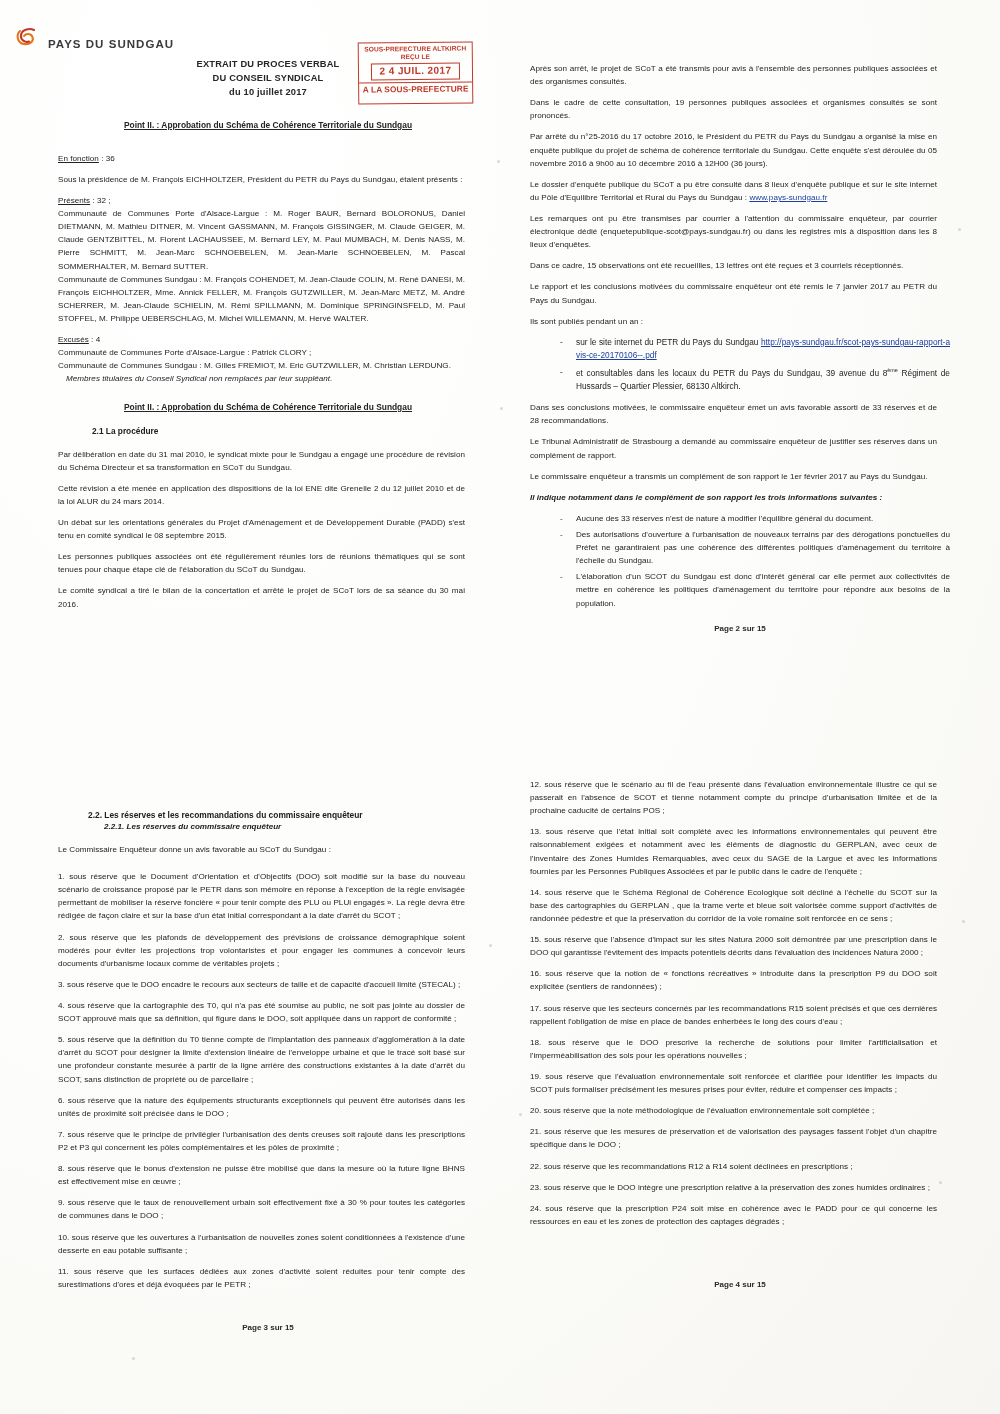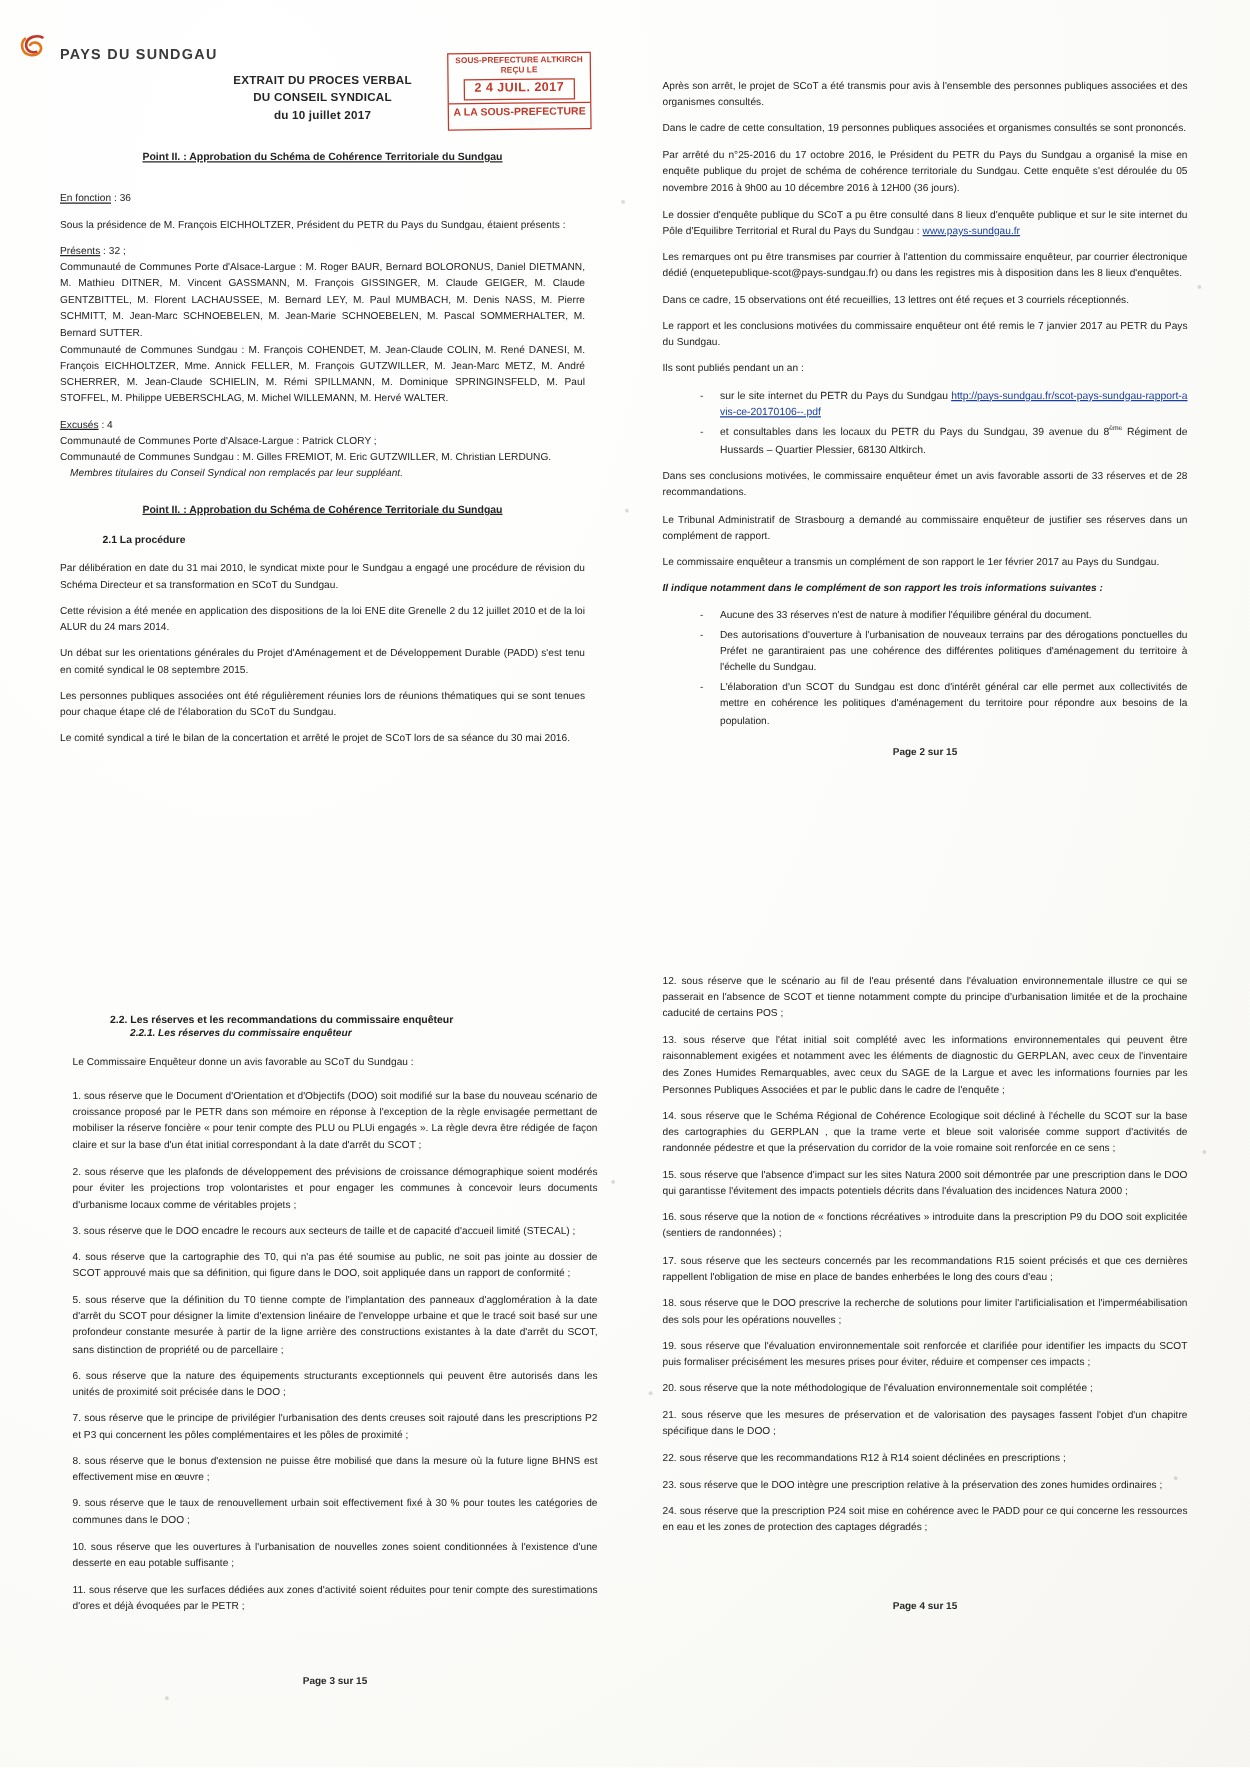--- a/index.html
+++ b/index.html
@@ -16,31 +16,31 @@
     position:absolute;inset:0;
     background:
       radial-gradient(ellipse at 20% 10%, #ffffff 0%, #fcfcfa 55%, #f6f5f1 100%);
     z-index:0;
   }
   .scan-speck{position:absolute;background:#b9b5ad;border-radius:50%;opacity:.5;z-index:5;pointer-events:none;}
 
   .sheet{position:absolute;z-index:2;}
 
   
-  #page2-left  {left:48px;  top:58px;  width:420px;}
+  #page2-left  {left:58px;  top:58px;  width:420px;}
   #page2-right {left:530px; top:62px;  width:420px;}
   #page3-left  {left:58px;  top:810px; width:420px;}
   #page4-right {left:530px; top:778px; width:420px;}
 
   .txt{
     font-size:8.1px;
     line-height:1.62;
     text-align:justify;
     color:#232323;
-    margin:0 0 8px 0;
+    margin:0 13px 8px 0;
     letter-spacing:.004em;
   }
   .nomargin{margin-bottom:0;}
 
   
   .logo-row{position:absolute;left:14px;top:24px;display:flex;align-items:flex-end;gap:8px;z-index:4;}
   .logo-mark{width:26px;height:26px;position:relative;display:block;}
   .logo-text{
     font-size:11.5px;font-weight:bold;color:#3a3a3a;letter-spacing:.09em;
   }
@@ -93,21 +93,21 @@
     content:"-";position:absolute;left:30px;top:0;color:#333;
   }
   .dash-list.calibri li{font-size:8.3px;}
   .lnk{color:#1b3fa0;text-decoration:underline;word-break:break-all;}
   .lnk-plain{color:#1b3fa0;text-decoration:underline;}
 
   .footer{
     text-align:center;font-size:8px;font-weight:bold;color:#2a2a2a;
     margin-top:14px;
   }
-  .footer.p3{margin-top:49px;}
+  .footer.p3{margin-top:32px;}
   .footer.p4{margin-top:52px;}
 
   sup{font-size:5.4px;vertical-align:super;}
 </style>
 </head>
 <body>
 
 <div class="scan-bg"></div>
 
 <div class="logo-row">

